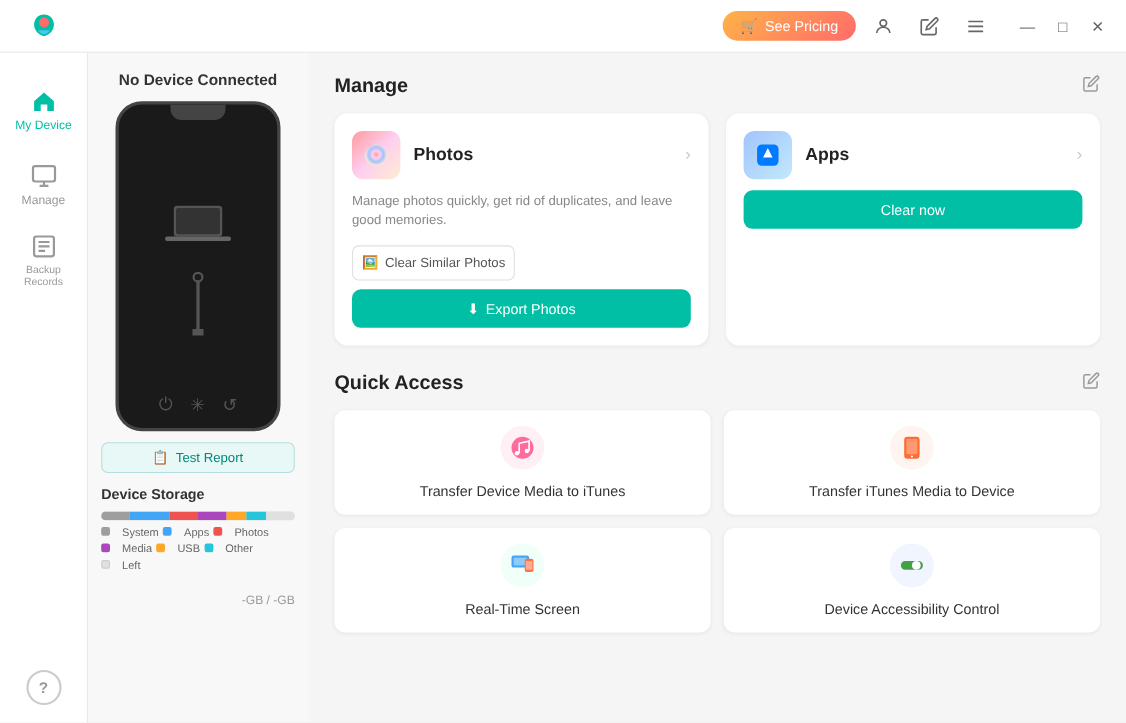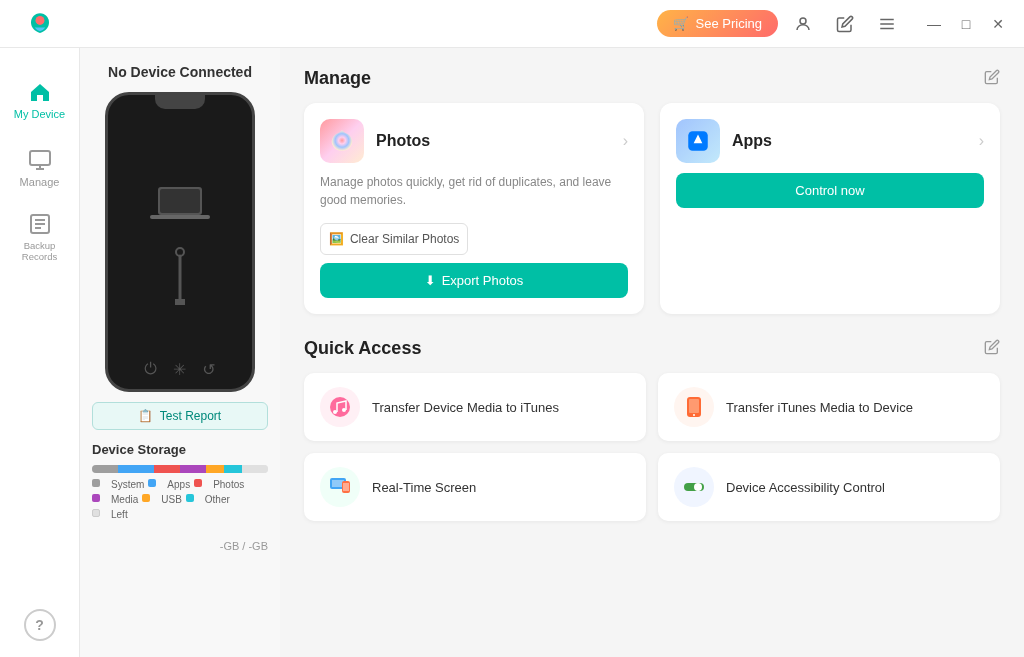--- a/index.html
+++ b/index.html
@@ -367,20 +367,21 @@
     }
     .quick-access-item {
       background: #fff;
       border-radius: 10px;
       padding: 14px 16px;
       display: flex;
       align-items: center;
       gap: 12px;
       cursor: pointer;
       box-shadow: 0 1px 4px rgba(0,0,0,0.06);
+      flex-direction: column;
     }
     .quick-access-icon {
       width: 40px;
       height: 40px;
       border-radius: 50%;
       display: flex;
       align-items: center;
       justify-content: center;
       flex-shrink: 0;
       font-size: 20px;
@@ -605,21 +606,21 @@
             <div class="card-icon card-icon-apps">
               <svg width="26" height="26" viewBox="0 0 24 24">
                 <rect x="3" y="3" width="18" height="18" rx="4" fill="#007aff"></rect>
                 <path d="M12 6 L16 14 L8 14 Z" fill="#fff"></path>
               </svg>
             </div>
             <span class="card-title">Apps</span>
             <span class="card-arrow">›</span>
           </div>
           <button class="card-action-primary" style="margin-top:auto;">
-            <span>Control now</span>
+            <span>Clear now</span>
           </button>
         </div>
       </div>
 
       <div class="section-header">
         <span class="section-title">Quick Access</span>
         <span class="section-edit-icon">
           <svg width="16" height="16" viewBox="0 0 24 24" fill="none" stroke="#999" stroke-width="2">
               <path d="M11 4H4a2 2 0 0 0-2 2v14a2 2 0 0 0 2 2h14a2 2 0 0 0 2-2v-7"></path>
               <path d="M18.5 2.5a2.121 2.121 0 0 1 3 3L12 15l-4 1 1-4 9.5-9.5z"></path>

